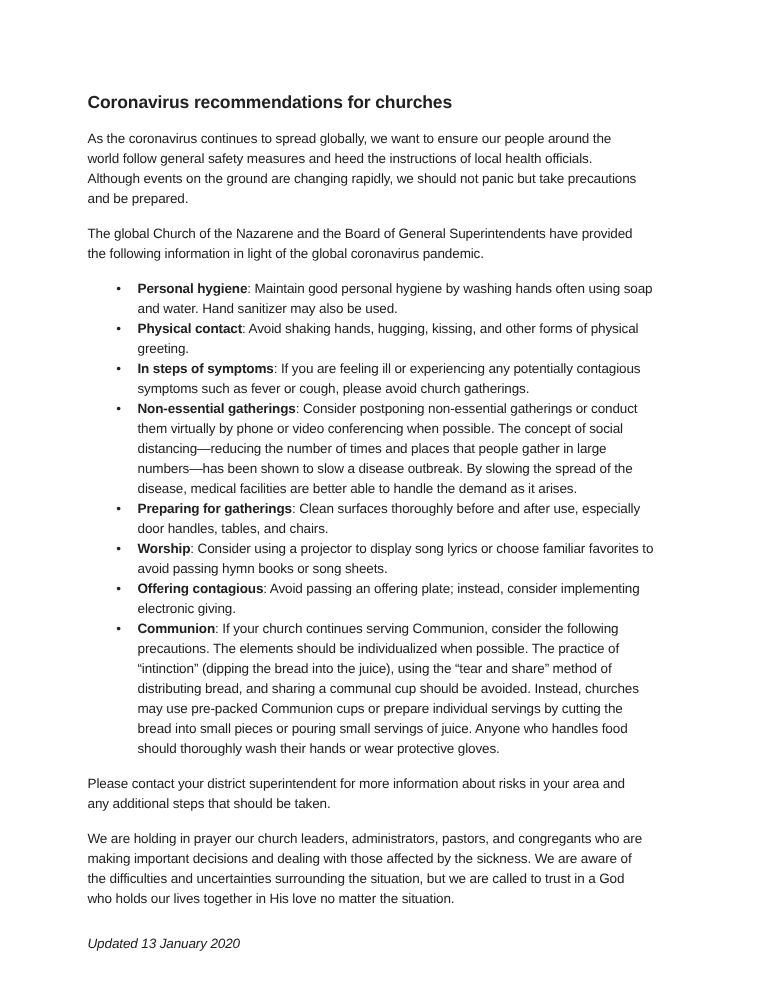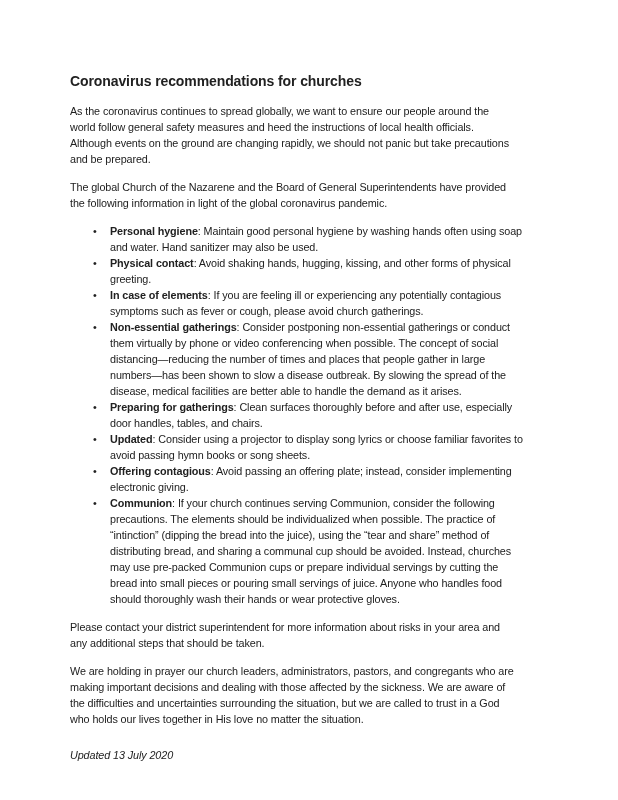--- a/index.html
+++ b/index.html
@@ -82,39 +82,39 @@
           <span class="li-text"><b>Personal hygiene</b><span>: Maintain good personal hygiene by washing hands often using soap
 and water. Hand sanitizer may also be used.</span></span>
         </li>
       <li>
           <span class="bullet-marker">•</span>
           <span class="li-text"><b>Physical contact</b><span>: Avoid shaking hands, hugging, kissing, and other forms of physical
 greeting.</span></span>
         </li>
       <li>
           <span class="bullet-marker">•</span>
-          <span class="li-text"><b>In case of elements</b><span>: If you are feeling ill or experiencing any potentially contagious
+          <span class="li-text"><b>In steps of symptoms</b><span>: If you are feeling ill or experiencing any potentially contagious
 symptoms such as fever or cough, please avoid church gatherings.</span></span>
         </li>
       <li>
           <span class="bullet-marker">•</span>
           <span class="li-text"><b>Non-essential gatherings</b><span>: Consider postponing non-essential gatherings or conduct
 them virtually by phone or video conferencing when possible. The concept of social
 distancing—reducing the number of times and places that people gather in large
 numbers—has been shown to slow a disease outbreak. By slowing the spread of the
 disease, medical facilities are better able to handle the demand as it arises.</span></span>
         </li>
       <li>
           <span class="bullet-marker">•</span>
           <span class="li-text"><b>Preparing for gatherings</b><span>: Clean surfaces thoroughly before and after use, especially
 door handles, tables, and chairs.</span></span>
         </li>
       <li>
           <span class="bullet-marker">•</span>
-          <span class="li-text"><b>Updated</b><span>: Consider using a projector to display song lyrics or choose familiar favorites to
+          <span class="li-text"><b>Worship</b><span>: Consider using a projector to display song lyrics or choose familiar favorites to
 avoid passing hymn books or song sheets.</span></span>
         </li>
       <li>
           <span class="bullet-marker">•</span>
           <span class="li-text"><b>Offering contagious</b><span>: Avoid passing an offering plate; instead, consider implementing
 electronic giving.</span></span>
         </li>
       <li>
           <span class="bullet-marker">•</span>
           <span class="li-text"><b>Communion</b><span>: If your church continues serving Communion, consider the following
@@ -127,16 +127,16 @@
         </li>
     </ul>
 
     <p class="para">Please contact your district superintendent for more information about risks in your area and
 any additional steps that should be taken.</p>
     <p class="para">We are holding in prayer our church leaders, administrators, pastors, and congregants who are
 making important decisions and dealing with those affected by the sickness. We are aware of
 the difficulties and uncertainties surrounding the situation, but we are called to trust in a God
 who holds our lives together in His love no matter the situation.</p>
 
-    <p class="updated-note">Updated 13 July 2020</p>
+    <p class="updated-note">Updated 13 January 2020</p>
 
   </div>
 </div>
 
 </body></html>

